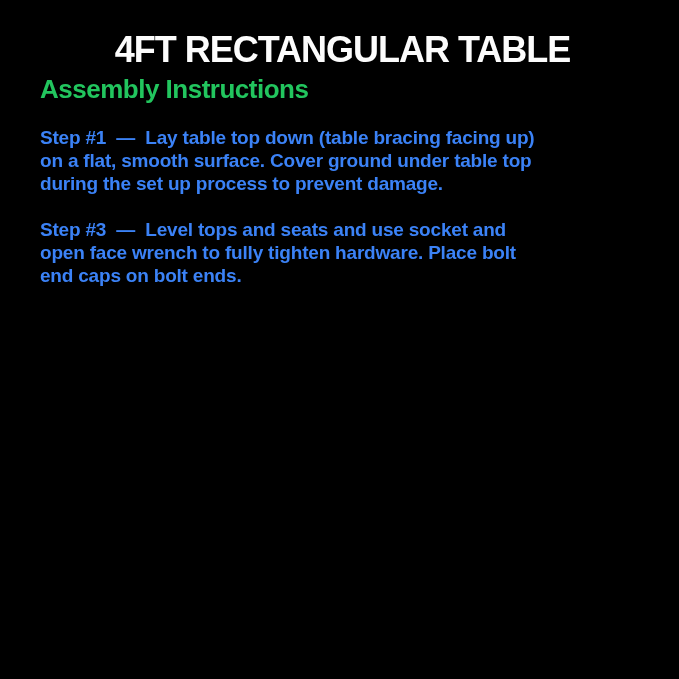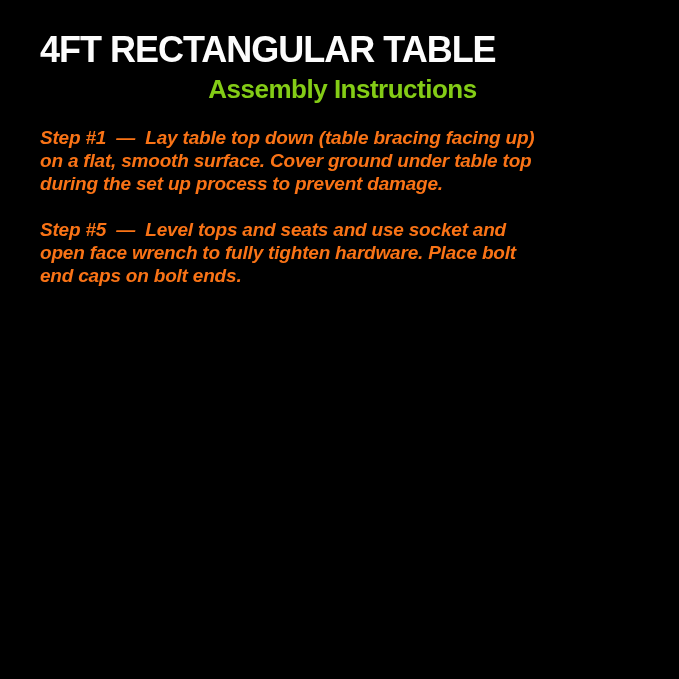--- a/index.html
+++ b/index.html
@@ -12,58 +12,56 @@
     overflow: hidden;
   }
   .card {
     box-sizing: border-box;
     width: 679px;
     height: 679px;
     padding: 30px 34px 0 40px;
   }
   .title {
     margin: 0;
-    text-align: left;
+    text-align: center;
     font-size: 36px;
     font-weight: bold;
     letter-spacing: -1px;
     line-height: 1.1;
     color: #fcfcfc;
   }
   .subtitle {
     margin: 5px 0 0 0;
-    text-align: center;
     font-size: 26px;
     font-weight: bold;
     letter-spacing: -0.5px;
     line-height: 1.15;
-    color: #84cc16;
+    color: #22c55e;
   }
   .steps {
     margin-top: 22px;
   }
   .step {
     margin: 0 0 23px 0;
     font-size: 19px;
     font-weight: bold;
     line-height: 23px;
     letter-spacing: -0.2px;
     white-space: pre-wrap;
-    color: #f97316;
-    font-style: italic;
+    color: #3b82f6;
   }
 </style>
 </head>
 <body>
 
 <div class="card">
   <h1 class="title">4FT RECTANGULAR TABLE</h1>
   <h2 class="subtitle">Assembly Instructions</h2>
 
   <div class="steps">
     <p class="step">Step #1  —  Lay table top down (table bracing facing up)
 on a flat, smooth surface. Cover ground under table top
 during the set up process to prevent damage.</p>
-    <p class="step">Step #5  —  Level tops and seats and use socket and
+    <p class="step">Step #3  —  Level tops and seats and use socket and
 open face wrench to fully tighten hardware. Place bolt
 end caps on bolt ends.</p>
   </div>
 </div>
 
 </body></html>

